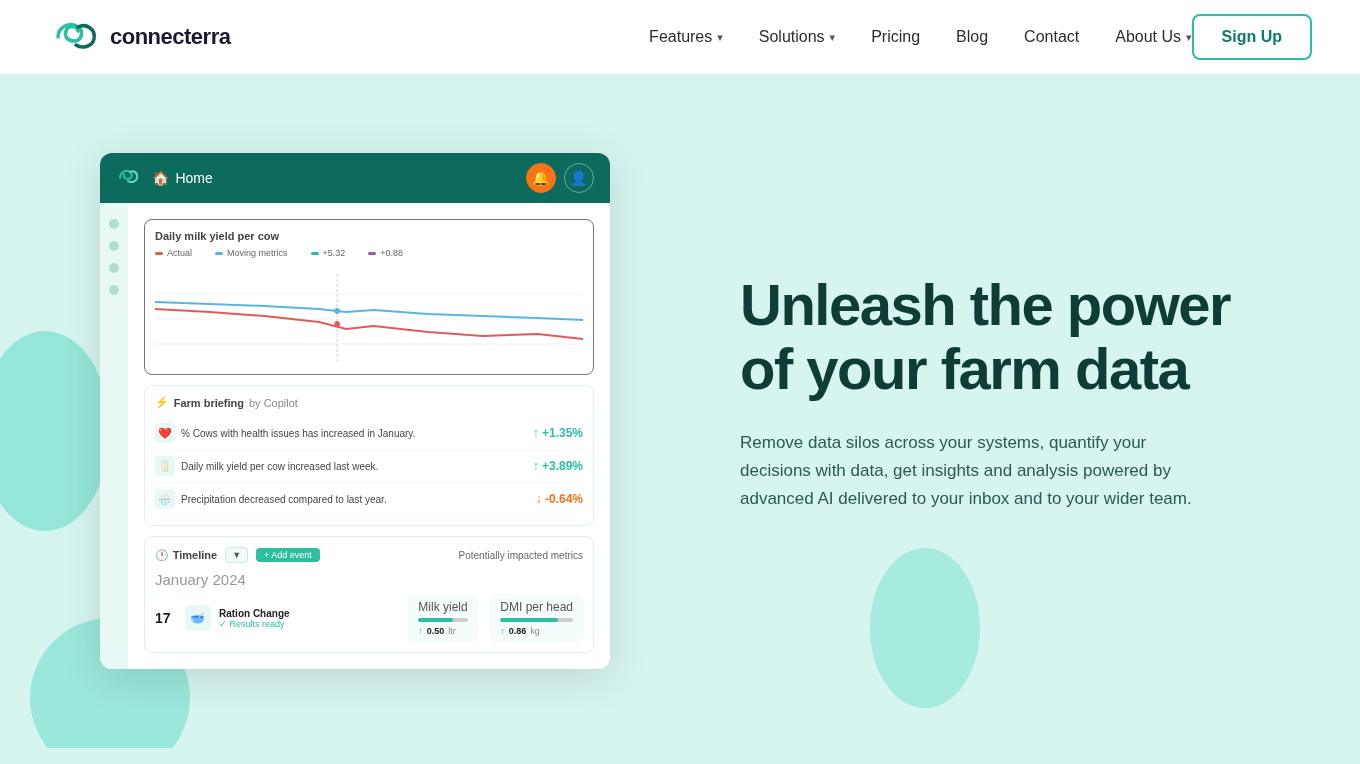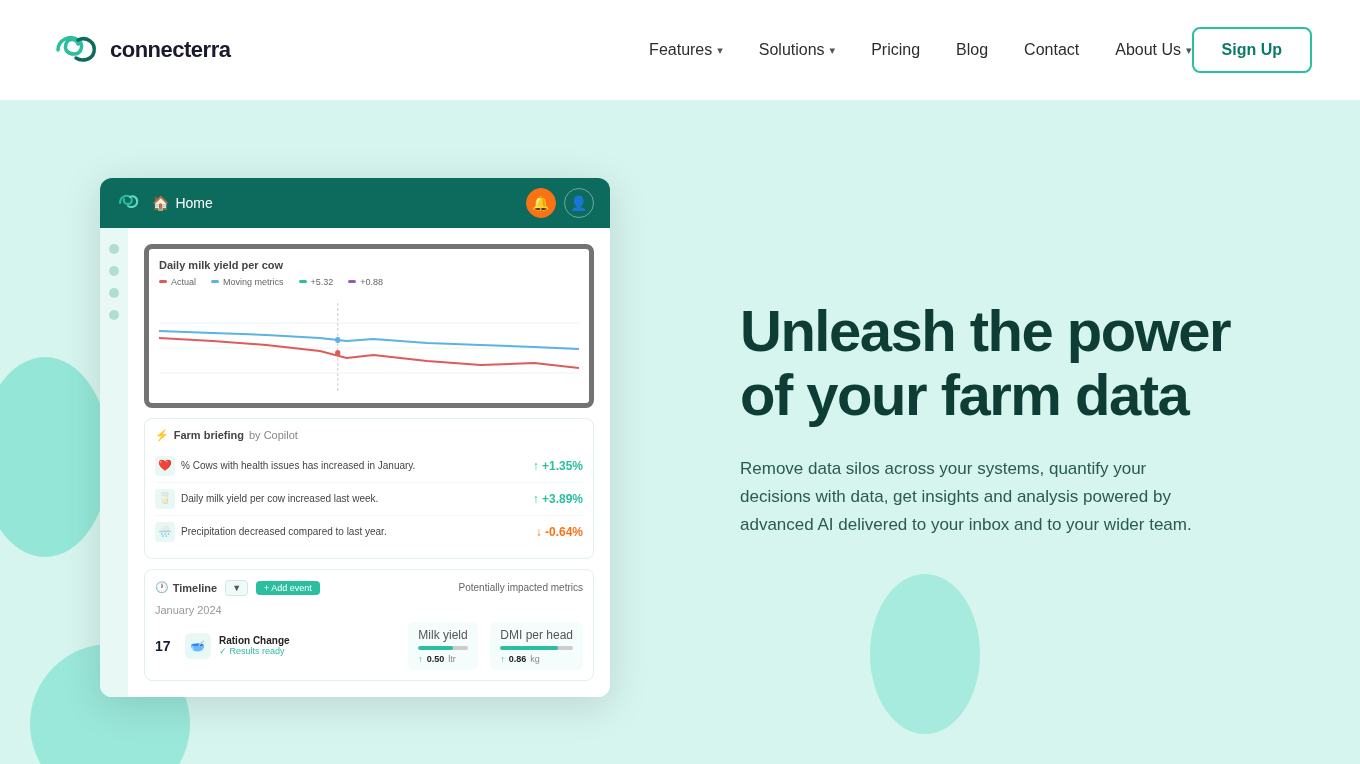--- a/index.html
+++ b/index.html
@@ -9,21 +9,21 @@
       min-height: 764px;
       overflow: hidden;
     }
 
     
     .navbar {
       background: #fff;
       display: flex;
       align-items: center;
       padding: 0 48px;
-      height: 100px;
+      height: 74px;
       position: relative;
       z-index: 10;
     }
     .logo-area {
       display: flex;
       align-items: center;
       gap: 10px;
       text-decoration: none;
       margin-right: auto;
     }
@@ -195,34 +195,34 @@
     .app-greeting {
       font-size: 18px;
       font-weight: 700;
       color: #1a1a2e;
       margin-bottom: 12px;
     }
 
     
     .chart-card {
       background: #fff;
-      border: 5px solid #737373;
+      border: 1px solid #737373;
       border-radius: 8px;
       padding: 10px;
       margin-bottom: 10px;
     }
     .chart-title {
       font-size: 11px;
       color: #444;
       font-weight: 600;
       margin-bottom: 6px;
     }
     .chart-legend {
       display: flex;
-      gap: 15px;
+      gap: 23px;
       margin-bottom: 16px;
       flex-wrap: wrap;
     }
     .legend-item {
       display: flex;
       align-items: center;
       gap: 4px;
       font-size: 9px;
       color: #666;
     }
@@ -339,21 +339,21 @@
       cursor: pointer;
     }
     .timeline-metrics-title {
       font-size: 10px;
       color: #666;
       font-weight: 500;
       flex: 1;
       text-align: right;
     }
     .timeline-section-label {
-      font-size: 11px;
+      font-size: 15px;
       color: #999;
       margin-bottom: 6px;
     }
     .timeline-row {
       display: flex;
       align-items: center;
       gap: 8px;
     }
     .timeline-date {
       font-size: 14px;

